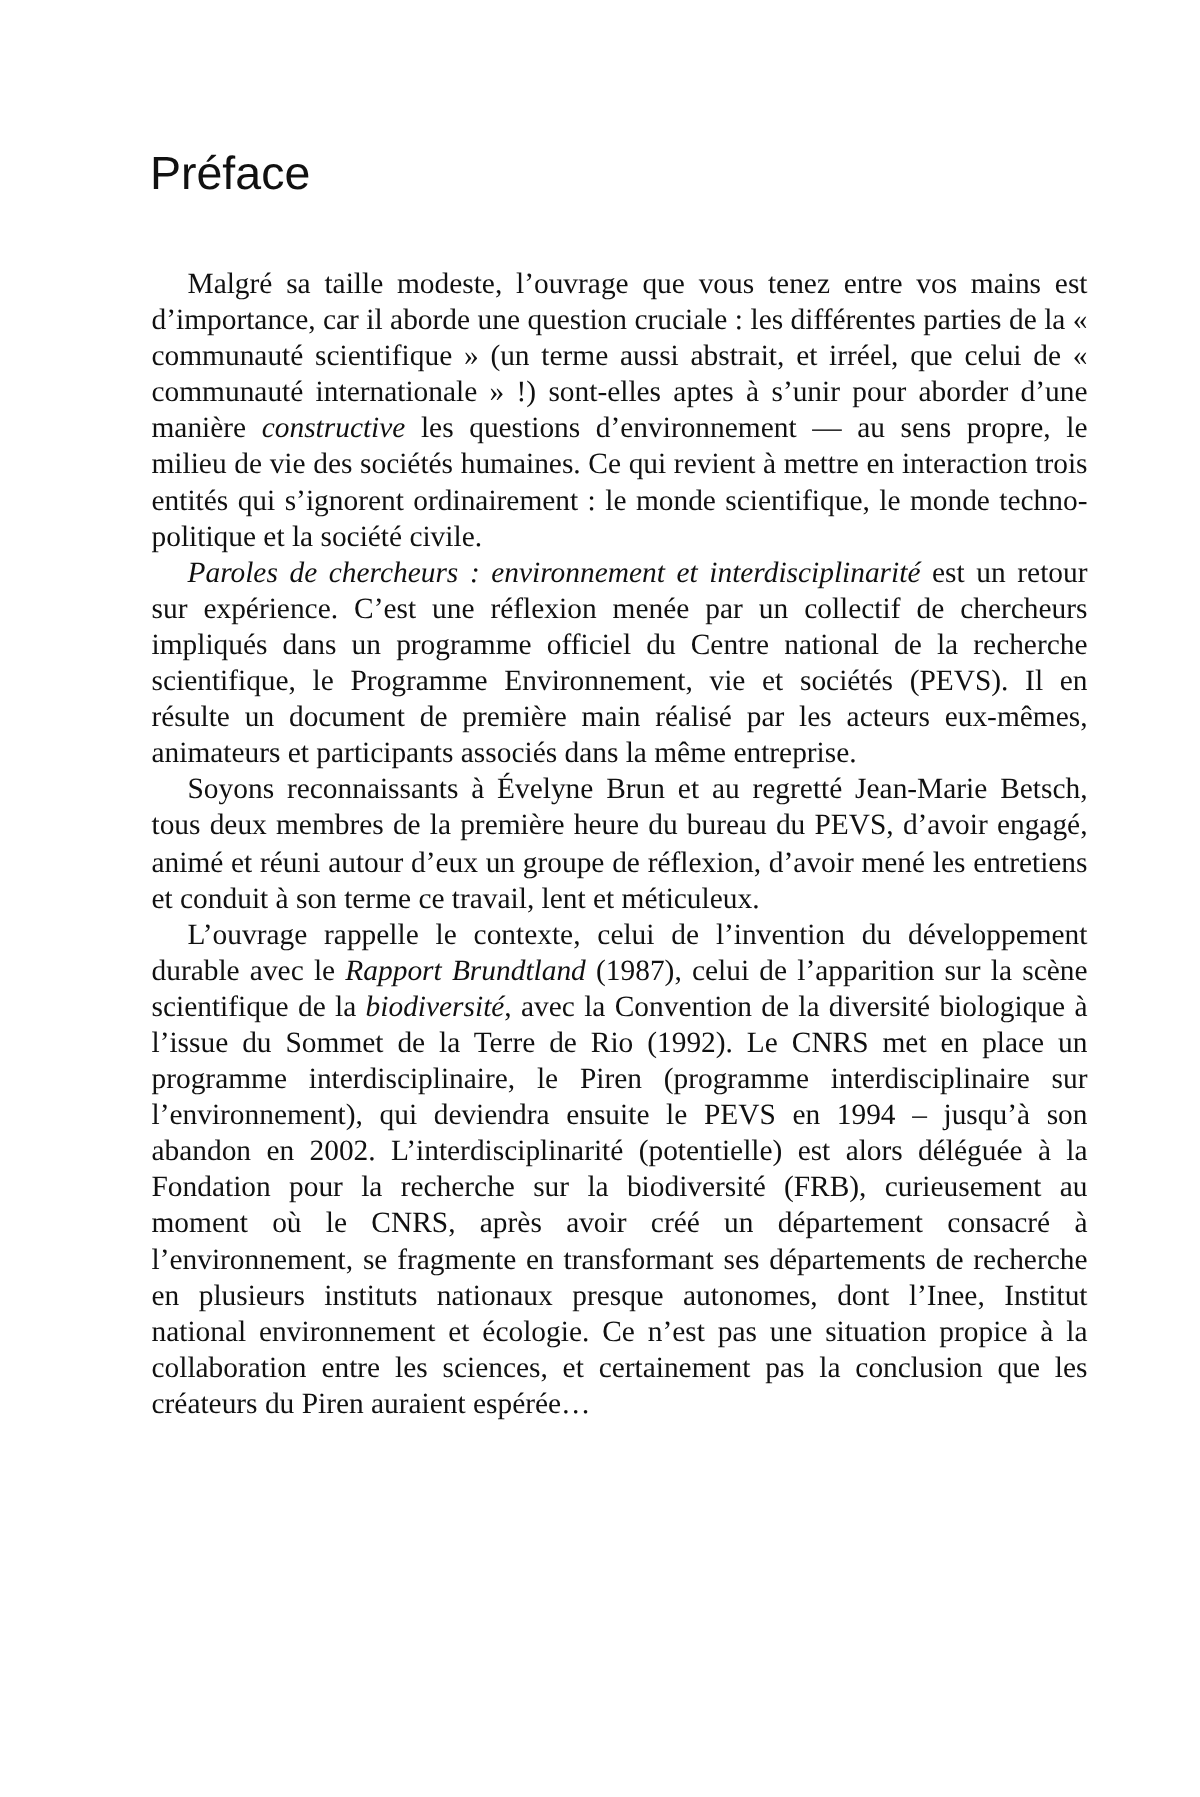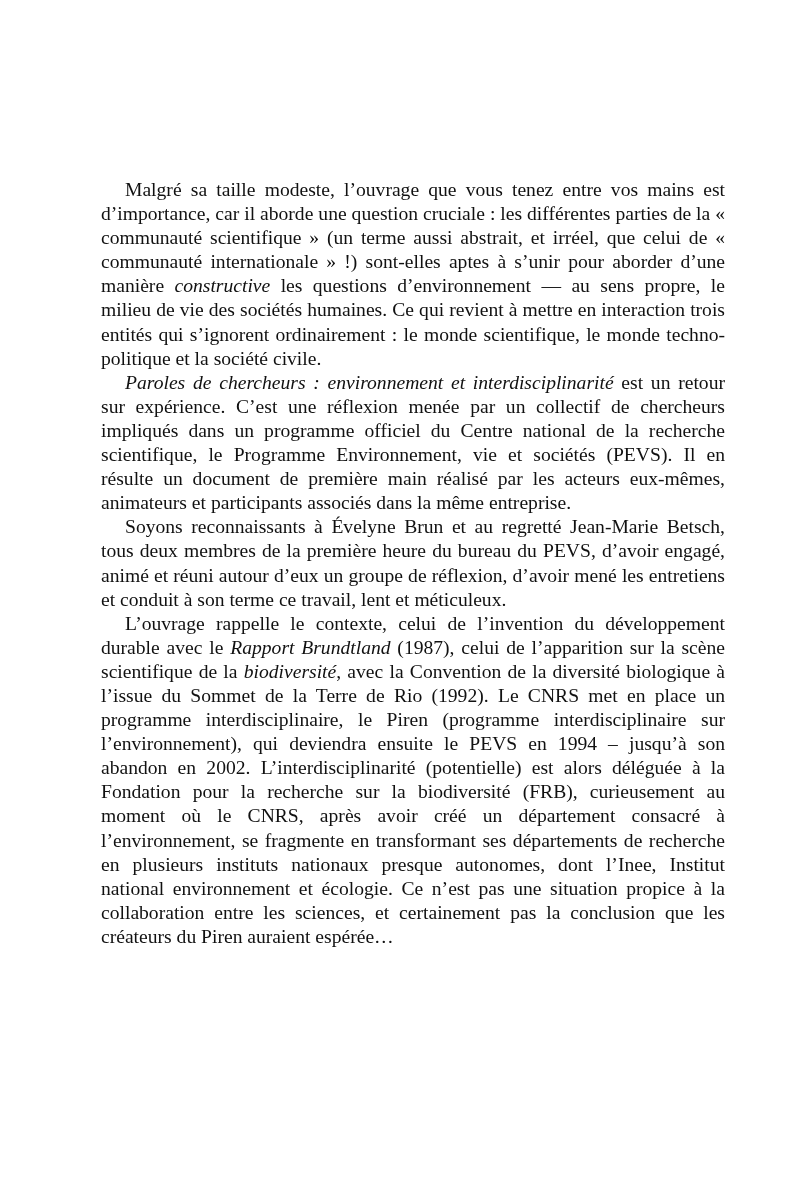--- a/index.html
+++ b/index.html
@@ -15,20 +15,21 @@
     font-family: "Liberation Serif", serif; font-size: 19.6px; line-height: 24.1px;
     color: #111; text-align: justify; hyphens: none;
   }
   .body-text p { margin: 0; text-indent: 24px; }
   .body-text em { }
 </style>
 </head>
 <body>
 
 <div class="page">
+  <h1 class="title">Préface</h1>
   <div class="body-text">
     <p>
       <span>Malgré sa taille modeste, l’ouvrage que vous tenez entre vos mains est d’importance, car il aborde une question cruciale : les différentes parties de la « communauté scientifique » (un terme aussi abstrait, et irréel, que celui de « communauté internationale » !) sont-elles aptes à s’unir pour aborder d’une manière </span><em>constructive</em><span> les questions d’environnement — au sens propre, le milieu de vie des sociétés humaines. Ce qui revient à mettre en interaction trois entités qui s’ignorent ordinairement : le monde scientifique, le monde techno-politique et la société civile.</span>
     </p>
     <p>
       <em>Paroles de chercheurs : environnement et interdisciplinarité</em><span> est un retour sur expérience. C’est une réflexion menée par un collectif de chercheurs impliqués dans un programme officiel du Centre national de la recherche scientifique, le Programme Environnement, vie et sociétés (PEVS). Il en résulte un document de première main réalisé par les acteurs eux-mêmes, animateurs et participants associés dans la même entreprise.</span>
     </p>
     <p>
       <span>Soyons reconnaissants à Évelyne Brun et au regretté Jean-Marie Betsch, tous deux membres de la première heure du bureau du PEVS, d’avoir engagé, animé et réuni autour d’eux un groupe de réflexion, d’avoir mené les entretiens et conduit à son terme ce travail, lent et méticuleux.</span>
     </p>

